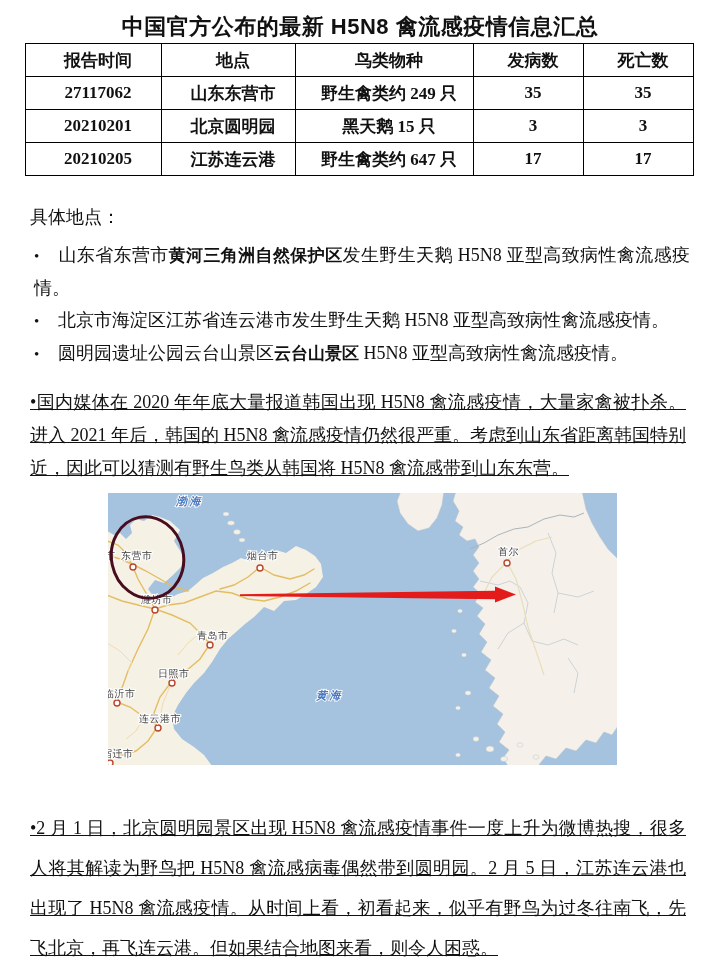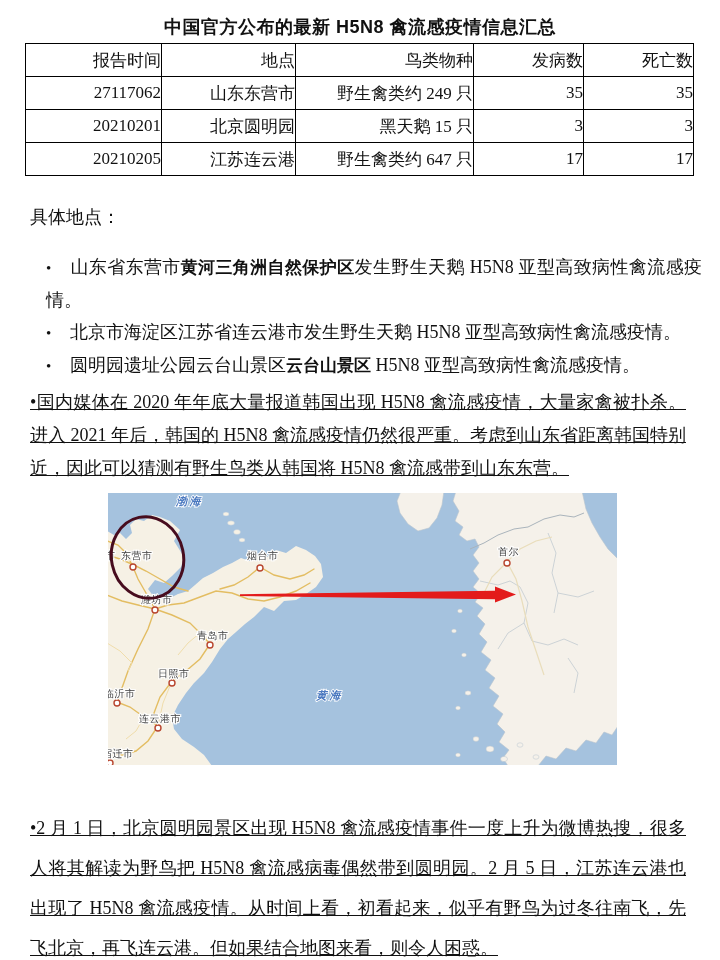--- a/index.html
+++ b/index.html
@@ -1,29 +1,29 @@
 <!DOCTYPE html>
 <html><head>
 <meta charset="utf-8">
 <style>
   html,body{margin:0;padding:0;background:#fff;}
   .page{position:relative;width:720px;height:960px;background:#ffffff;overflow:hidden;
         font-family:"Liberation Serif","DejaVu Serif",serif;color:#111;}
   .doc-title{position:absolute;top:15px;left:0;width:720px;text-align:center;
              font-family:"Liberation Sans","DejaVu Sans",sans-serif;
-             font-weight:bold;font-size:18px;line-height:24px;letter-spacing:0.5px;}
+             font-weight:bold;font-size:22px;line-height:24px;letter-spacing:0.5px;}
   table.summary{position:absolute;top:43px;left:25px;width:668px;border-collapse:collapse;
                 table-layout:fixed;font-size:17px;}
   table.summary th,table.summary td{border:1.5px solid #000;height:32px;padding:0 0 0 9px;
-                text-align:right;font-weight:normal;white-space:nowrap;overflow:hidden;}
+                text-align:center;font-weight:bold;white-space:nowrap;overflow:hidden;}
   .c0{width:136px}.c1{width:134px}.c2{width:178px}.c3{width:110px}.c4{width:110px}
 
   .bodyblock{position:absolute;left:30px;width:656px;font-size:18px;}
   .loc-heading{top:202px;line-height:30px;}
-  ul.loclist{top:235px;list-style:none;margin:16px;padding:0;line-height:32px;}
+  ul.loclist{top:235px;list-style:none;margin:4px;padding:0;line-height:32px;}
   ul.loclist li{text-align:justify;text-align-last:left;}
   .bmark{display:inline-block;width:24px;font-size:15px;}
   .seg-hei{font-family:"Liberation Sans","DejaVu Sans",sans-serif;font-weight:bold;font-size:17px;}
   .seg-kai{font-weight:normal;}
   p.para{margin:0;text-align:justify;text-align-last:left;text-decoration:underline;}
   .para-korea{top:386px;line-height:33px;}
   .para-timeline{top:808px;line-height:40px;}
 
   .map-figure{position:absolute;top:493px;left:108px;width:509px;height:248px;}
   .map-figure svg{display:block;}

